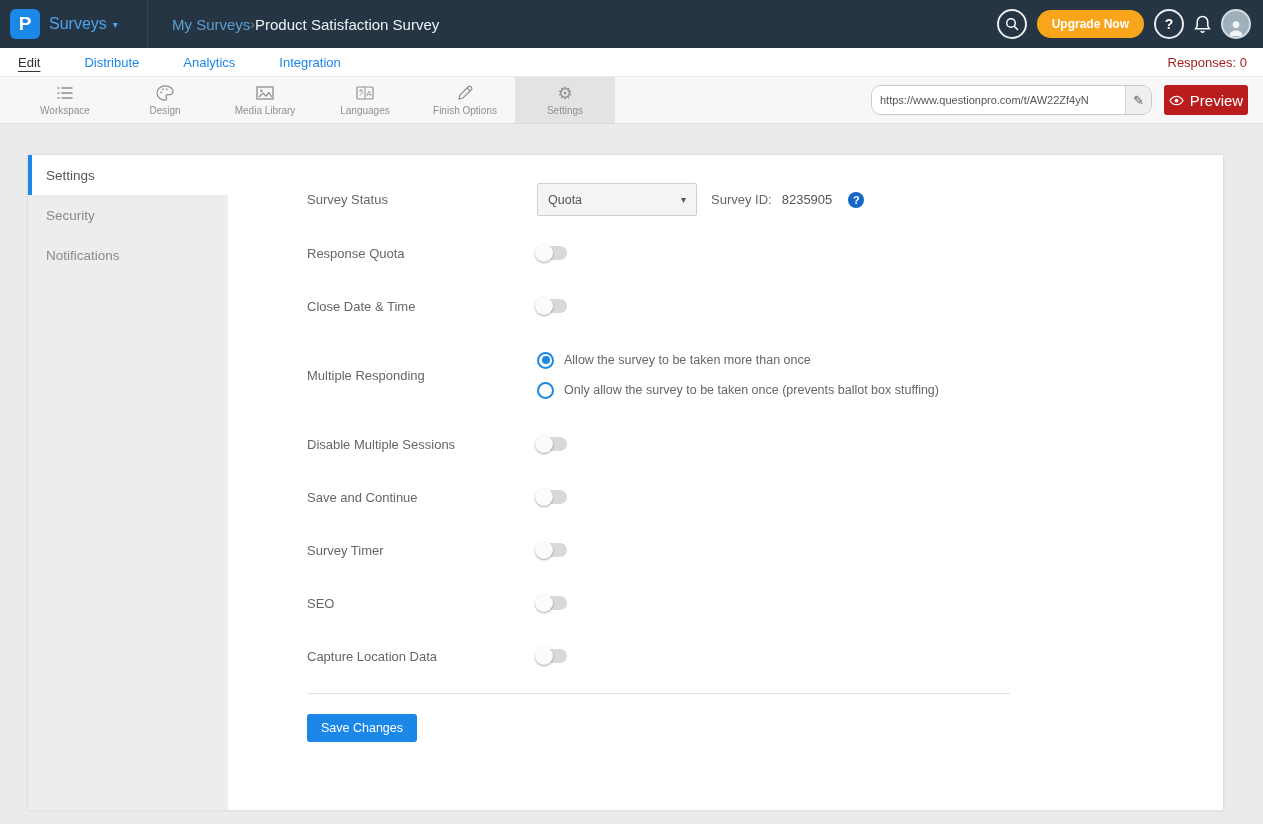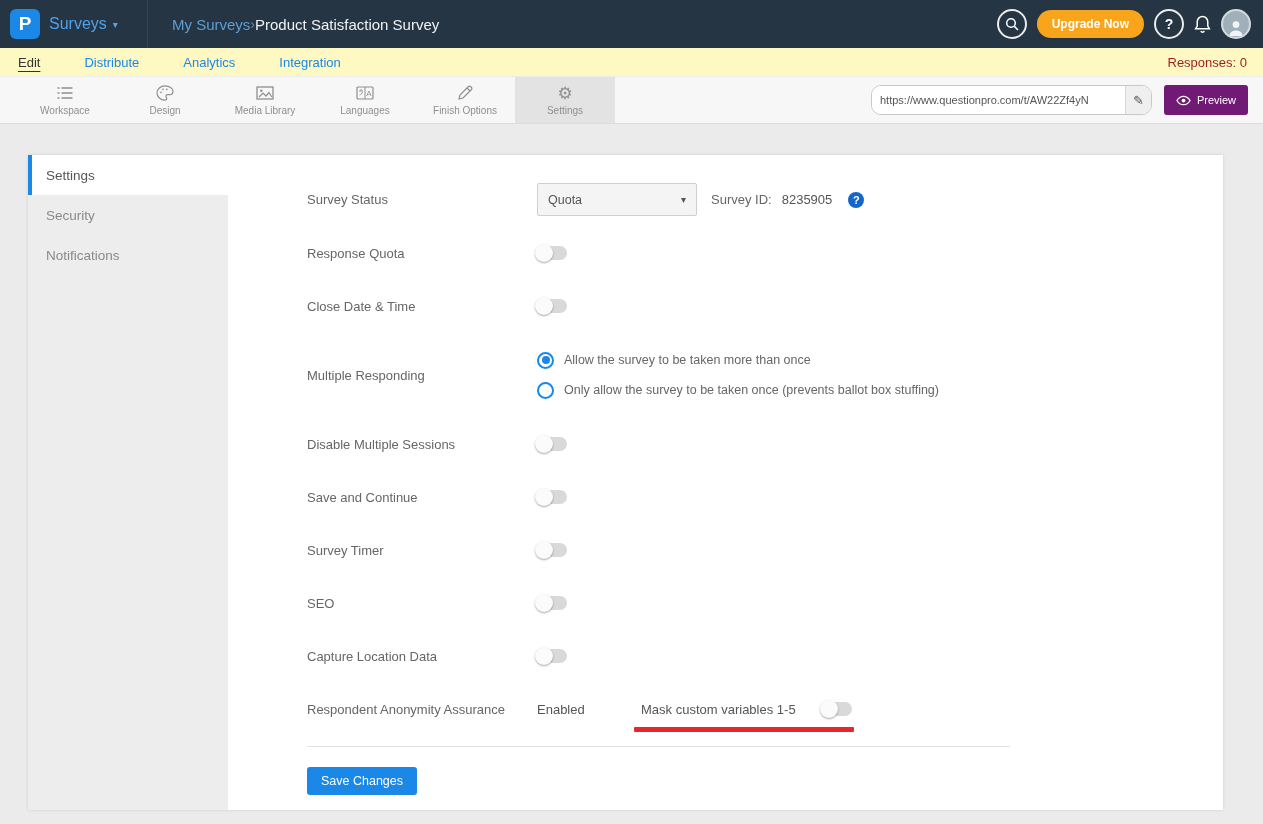--- a/index.html
+++ b/index.html
@@ -22,37 +22,37 @@
   .crumb-sep { color:#76828e; font-size:14px; }
   .crumb-current { color:#eef2f5; }
   .topbar-right { position:absolute; right:12px; top:0; height:100%; display:flex; align-items:center; gap:10px; }
   .icon-circle { width:30px; height:30px; border-radius:50%; border:2px solid rgba(255,255,255,0.9); background:transparent; display:flex; align-items:center; justify-content:center; color:#fff; cursor:pointer; padding:0; }
   .help-circle { font-size:14px; font-weight:bold; }
   .upgrade { height:28px; border:none; border-radius:14px; background:#f9a51b; color:#fff; font-weight:bold; font-size:12px; padding:0 15px; cursor:pointer; font-family:inherit; }
   .bell-btn { background:none; border:none; padding:0; cursor:pointer; display:flex; align-items:center; }
   .avatar { width:30px; height:30px; border-radius:50%; background:#9fb0ba; border:2px solid rgba(255,255,255,0.55); display:flex; align-items:end; justify-content:center; overflow:hidden; cursor:pointer; }
 
   
-  .navtabs { height:28px; background:#fef9c3; display:flex; align-items:center; padding-left:18px; gap:44px; position:relative; }
+  .navtabs { height:28px; background:#ffffff; display:flex; align-items:center; padding-left:18px; gap:44px; position:relative; }
   .tab { font-size:13px; color:#1b87e6; cursor:pointer; }
   .tab.active { color:#333; text-decoration:underline; text-underline-offset:4px; }
   .responses { position:absolute; right:16px; color:#9e1c1c; font-size:13px; }
 
   
   .toolbar { height:48px; background:#f7f7f7; border-bottom:1px solid #dcdcdc; border-top:1px solid #ececec; display:flex; align-items:stretch; position:relative; }
   .tool-items { display:flex; padding-left:15px; }
   .tool-item { width:100px; display:flex; flex-direction:column; align-items:center; justify-content:center; gap:3px; cursor:pointer; }
   .tool-item.active { background:#e3e3e3; }
   .tool-icon { height:18px; display:flex; align-items:center; justify-content:center; color:#8f8f8f; font-size:17px; line-height:1; }
   .tool-label { font-size:10px; color:#8f8f8f; }
   .toolbar-right { position:absolute; right:15px; top:8px; display:flex; gap:12px; align-items:center; }
   .url-box { display:flex; width:281px; height:30px; border:1px solid #c9c9c9; background:#fff; border-radius:10px; overflow:hidden; }
   .url-box input { flex:1; min-width:0; border:none; outline:none; font-size:11px; color:#555; padding:0 8px; font-family:inherit; }
   .pencil { width:26px; display:flex; align-items:center; justify-content:center; background:#efefef; border-left:1px solid #d8d8d8; color:#555; font-size:13px; cursor:pointer; }
-  .preview-btn { height:30px; width:84px; background:#701a75; border:none; border-radius:3px; color:#fff; font-size:11px; display:flex; align-items:center; justify-content:center; gap:6px; cursor:pointer; font-family:inherit; }
+  .preview-btn { height:30px; width:84px; background:#b91c1c; border:none; border-radius:3px; color:#fff; font-size:15px; display:flex; align-items:center; justify-content:center; gap:6px; cursor:pointer; font-family:inherit; }
 
   
   .content { padding:31px 40px 0 28px; }
   .card { background:#fff; height:655px; display:flex; box-shadow:0 0 3px rgba(0,0,0,0.12); }
   .side { width:200px; background:#ededed; flex-shrink:0; }
   .side-item { height:40px; display:flex; align-items:center; padding-left:18px; font-size:13.5px; color:#8a8a8a; cursor:pointer; position:relative; }
   .side-item.active { background:#fff; color:#555; }
   .side-item.active::before { content:""; position:absolute; left:0; top:0; bottom:0; width:4px; background:#1b87e6; }
 
   .form { flex:1; padding:28px 30px 0 79px; }
@@ -308,31 +308,20 @@
 
       
       <div class="row">
         <span class="row-label">Capture Location Data</span>
         <span class="toggle">
             <span class="knob"></span>
           </span>
       </div>
 
       
-      <div class="row">
-        <span class="row-label">Respondent Anonymity Assurance</span>
-        <span class="anon-status">Enabled</span>
-        <div class="mask-wrap">
-          <span class="mask-label">Mask custom variables 1-5</span>
-          <span class="toggle">
-              <span class="knob"></span>
-            </span>
-          <span class="red-underline"></span>
-        </div>
-      </div>
 
       <div class="divider"></div>
 
       <button class="save-btn">Save Changes</button>
 
     </section>
   </div>
 </div>
 
 </body></html>

